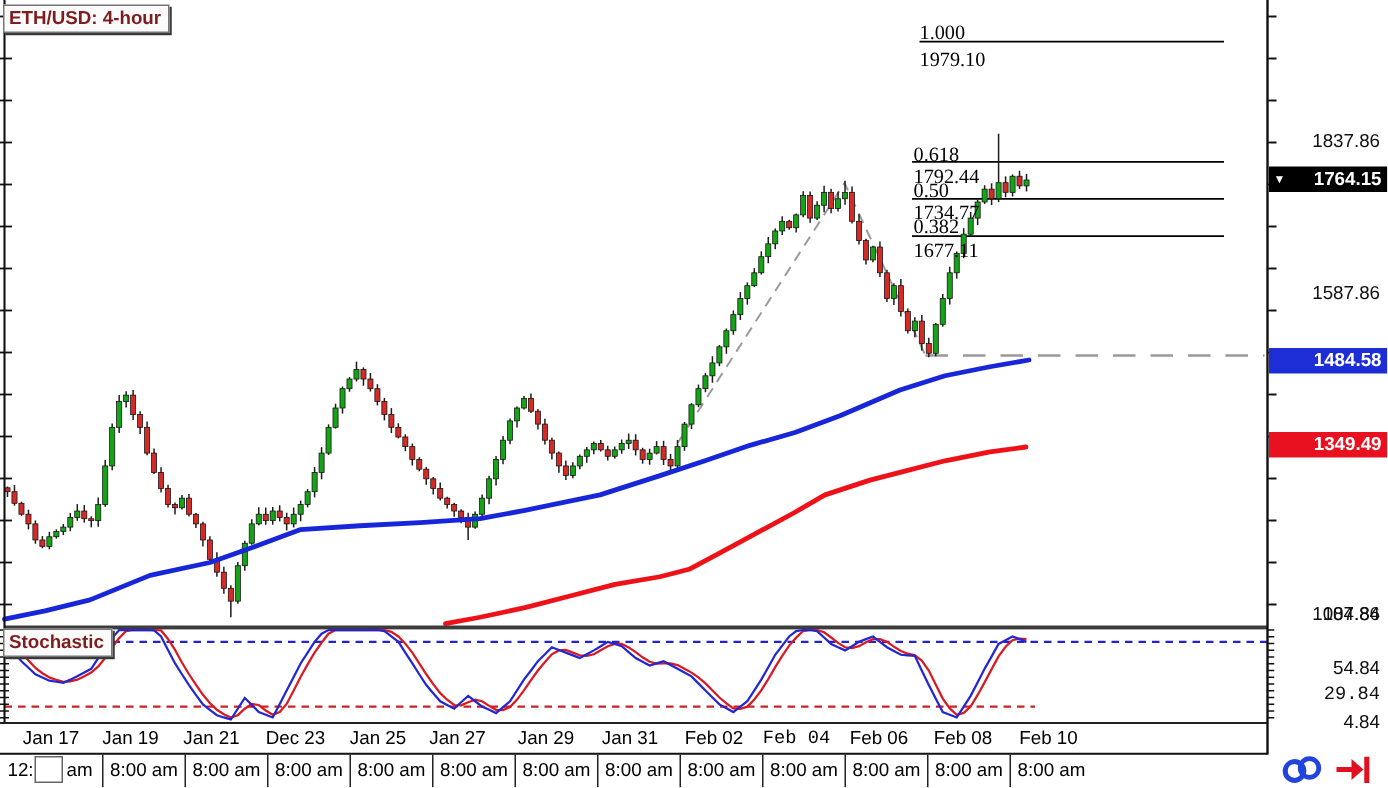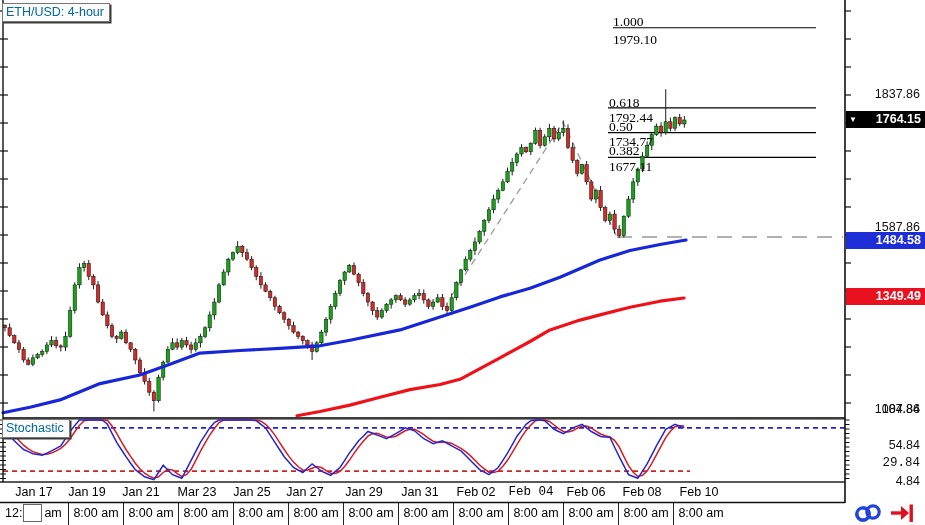--- a/index.html
+++ b/index.html
@@ -8,21 +8,21 @@
   .abs{position:absolute;}
   .axlbl{position:absolute;font-size:12.5px;color:#111;white-space:nowrap;}
   .ax-right{text-align:right;width:70px;right:5px;}
   .badge{position:absolute;right:0;width:79px;height:17px;line-height:17px;color:#fff;
          font-size:12.5px;font-weight:600;text-align:right;padding-right:4px;box-sizing:border-box;}
   .fiblbl{position:absolute;font-family:"Liberation Serif",serif;font-size:13.5px;color:#000;white-space:nowrap;}
   .datelbl{position:absolute;top:485px;font-size:12.5px;color:#000;transform:translateX(-50%);white-space:nowrap;}
   .timecell{position:absolute;top:503px;height:22px;font-size:12.5px;color:#000;
             border-left:1px solid #222;text-align:center;line-height:20px;box-sizing:border-box;white-space:nowrap;}
   .labelbox{position:absolute;background:#fbfbfb;border:1px solid #777;
-            box-shadow:1.5px 1.5px 0 #3a3a3a;font-size:12.5px;font-weight:400;color:#0369a1;
+            box-shadow:1.5px 1.5px 0 #3a3a3a;font-size:12.5px;font-weight:700;color:#7f1d1d;
             padding:1px 5px 2px 3px;white-space:nowrap;}
   .tbox{display:inline-block;width:17px;height:16px;background:#fff;border:1px solid #666;
         vertical-align:middle;margin:0 2px 2px 1px;}
   svg{position:absolute;left:0;top:0;}
 </style>
 </head>
 <body>
 
 <div id="stage">
   <svg id="plot" width="925" height="525" viewBox="0 0 925 525">
@@ -400,33 +400,33 @@
   <div id="labels" class="abs" style="left:0;top:0;width:925px;height:409px;pointer-events:none;">
       <div class="fiblbl" style="left:613px;top:14px;">1.000</div>
       <div class="fiblbl" style="left:613px;top:32px;">1979.10</div>
       <div class="fiblbl" style="left:609px;top:95px;">0.618</div>
       <div class="fiblbl" style="left:609px;top:110px;">1792.44</div>
       <div class="fiblbl" style="left:609px;top:119px;">0.50</div>
       <div class="fiblbl" style="left:609px;top:134px;">1734.77</div>
       <div class="fiblbl" style="left:609px;top:143px;">0.382</div>
       <div class="fiblbl" style="left:609px;top:159px;">1677.11</div>
       <div class="axlbl ax-right" style="top:87px;">1837.86</div>
-      <div class="axlbl ax-right" style="top:188px;margin-top:32px;">1587.86</div>
+      <div class="axlbl ax-right" style="top:188px;">1587.86</div>
       <div class="axlbl ax-right" style="top:402px;">1087.86</div>
       <div class="axlbl ax-right" style="top:402px;">104.84</div>
       <div class="axlbl ax-right" style="top:438px;">54.84</div>
       <div class="axlbl ax-right" style="top:456px;font-family:Liberation Mono, monospace;">29.84</div>
       <div class="axlbl ax-right" style="top:474px;">4.84</div>
       <div class="badge" style="top:111px;background:#000000;"><span style="position:absolute;left:3px;top:0;font-size:8px;color:#fff;">▼</span><span>1764.15</span></div>
       <div class="badge" style="top:232px;background:#1e2ed6;"><span>1484.58</span></div>
       <div class="badge" style="top:288px;background:#e9111f;"><span>1349.49</span></div>
       <div class="datelbl" style="left:18px;padding-left:32px;">Jan 17</div>
       <div class="datelbl" style="left:87px;">Jan 19</div>
       <div class="datelbl" style="left:141px;">Jan 21</div>
-      <div class="datelbl" style="left:197px;">Mar 23</div>
+      <div class="datelbl" style="left:197px;">Dec 23</div>
       <div class="datelbl" style="left:252px;">Jan 25</div>
       <div class="datelbl" style="left:305px;">Jan 27</div>
       <div class="datelbl" style="left:364px;">Jan 29</div>
       <div class="datelbl" style="left:420px;">Jan 31</div>
       <div class="datelbl" style="left:476px;">Feb 02</div>
       <div class="datelbl" style="left:531px;font-family:Liberation Mono, monospace;">Feb 04</div>
       <div class="datelbl" style="left:586px;">Feb 06</div>
       <div class="datelbl" style="left:642px;">Feb 08</div>
       <div class="datelbl" style="left:699px;">Feb 10</div>
       <div class="timecell" style="left:68px;width:55px;">8:00 am</div>

